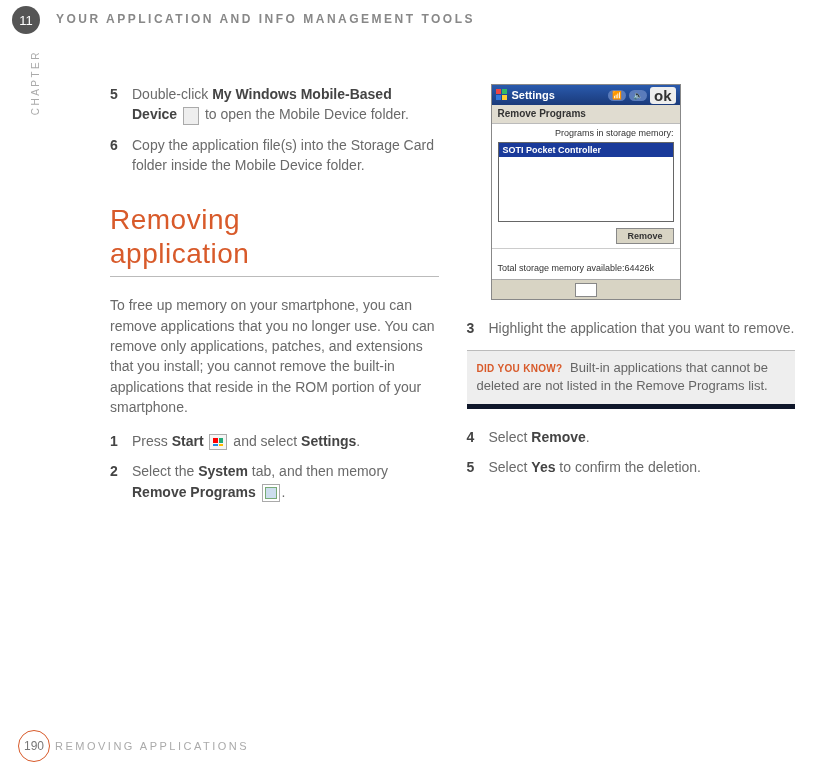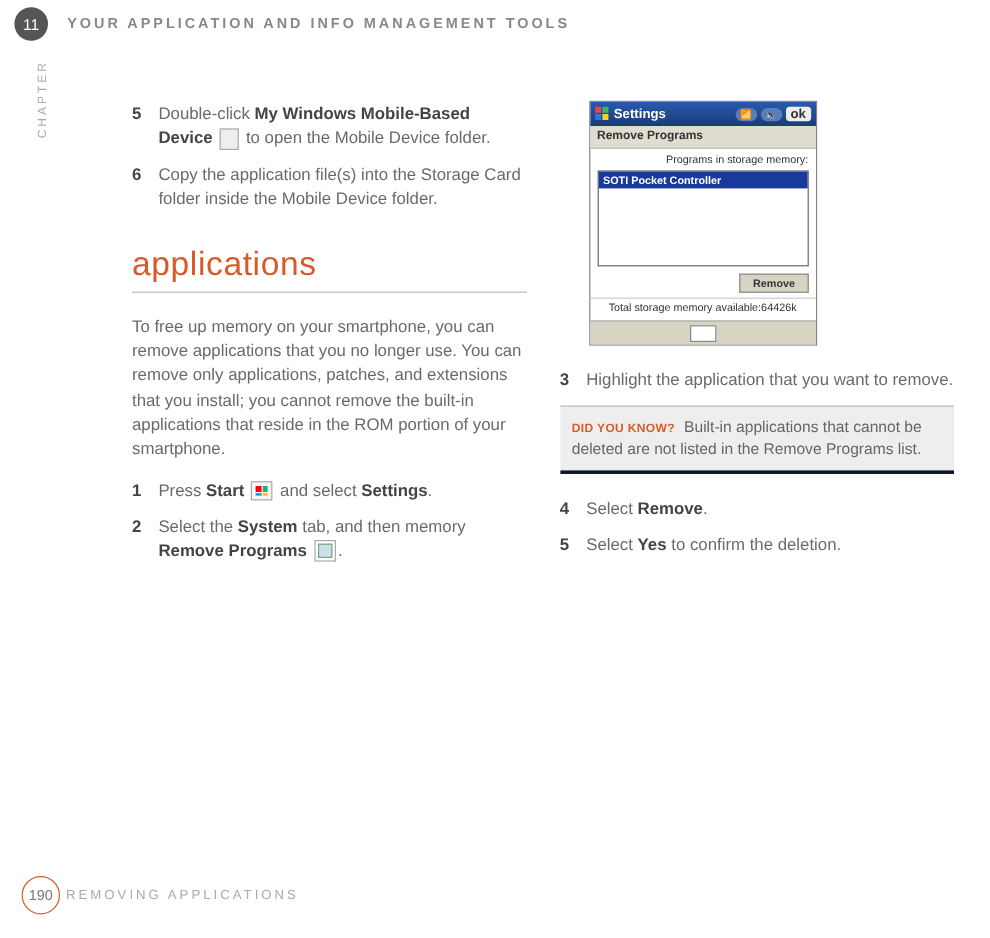--- a/index.html
+++ b/index.html
@@ -117,21 +117,21 @@
       background: linear-gradient(#2a5aad,#1a3a7a);
       height: 20px;
       display: flex; align-items: center; justify-content: space-between;
       padding: 0 4px;
       color: #fff;
       font-weight: bold;
       font-size: 11px;
     }
     .ss-top-right { display:flex; gap:3px; align-items:center; }
     .ss-top-pill { background:#5b7cbb; border-radius:8px; padding:1px 4px; font-size:8px; }
-    .ss-ok { background:#eee; color:#333; border-radius:3px; padding:0 4px; font-size:11px; font-weight:bold;text-align:right;}
+    .ss-ok { background:#eee; color:#333; border-radius:3px; padding:0 4px; font-size:15px; font-weight:bold;text-align:right;}
     .ss-sub {
       background: #e0dcd0;
       padding: 3px 6px 4px;
       border-bottom: 1px solid #bbb;
       font-weight: bold;
       font-size: 10px;
     }
     .ss-label { padding: 4px 6px 2px; font-size: 9px; text-align: right; }
     .ss-list {
       margin: 2px 6px;
@@ -150,39 +150,39 @@
       display:flex; justify-content:flex-end; padding:4px 6px;
     }
     .ss-remove-btn {
       background: #d8d4c4;
       border: 1px solid #888;
       padding: 2px 10px;
       font-weight: bold;
       font-size: 9px;
     }
     .ss-mem-row {
-      display:flex; justify-content:center;
-      padding: 2px 6px 6px;
+      display:flex; justify-content:flex-start;
+      padding: 14px 6px 6px;
       font-size: 9px;
       border-top: 1px solid #ccc;
     }
     .ss-sip {
       background:#d8d4c4;
       border-top:1px solid #aaa;
       height:20px;
       display:flex; justify-content:center; align-items:center;
     }
     .ss-sip-btn {
       width:22px; height:14px;
       background:#fff; border:1px solid #888;
     }
     .didyouknow {
       background: #eee;
       border-top: 1px solid #bbb;
-      border-bottom: 3px solid #0f172a;
+      border-bottom: 5px solid #0f172a;
       padding: 8px 10px;
       margin: 12px 0 18px;
       font-size: 13px;
       line-height: 1.4;
       color: #666;
     }
     .didyouknow-label {
       color: #d85a2a;
       font-weight: bold;
       font-size: 10px;
@@ -233,21 +233,22 @@
         <span>Double-click </span><span class="bold">My Windows Mobile-Based Device</span>
         <span class="inline-icon"></span><span> to open the Mobile Device folder.</span>
       </div>
     </div>
     <div class="step">
       <div class="step-num">6</div>
       <div class="step-body">Copy the application file(s) into the Storage Card folder inside the Mobile Device folder.</div>
     </div>
 
     <div class="section-heading">
-      <span class="line2">applications</span>
+      <span>Removing</span>
+      <span class="line2">application</span>
     </div>
 
     <div class="intro">To free up memory on your smartphone, you can remove applications that you no longer use. You can remove only applications, patches, and extensions that you install; you cannot remove the built-in applications that reside in the ROM portion of your smartphone.</div>
 
     <div class="step">
       <div class="step-num">1</div>
       <div class="step-body">
         <span>Press </span><span class="bold">Start</span>
         <span class="inline-icon start"></span><span> and select </span><span class="bold">Settings</span><span>.</span>
       </div>

